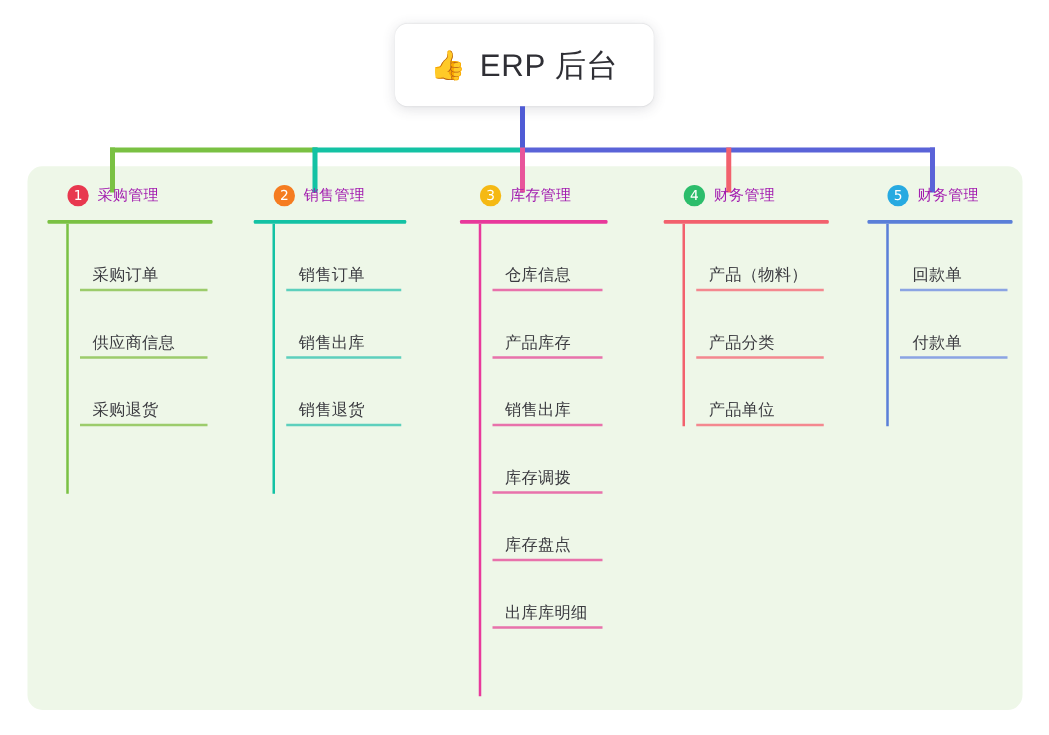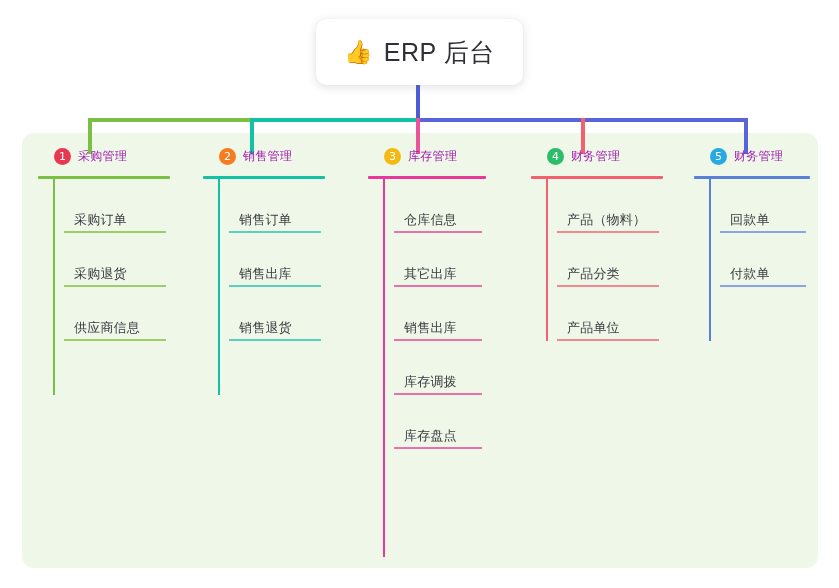--- a/index.html
+++ b/index.html
@@ -190,27 +190,27 @@
           <span class="col-title">采购管理</span>
         </div>
         <div class="col-topbar" style="background: rgb(122, 193, 67); width: 132px;"></div>
         <div class="col-body">
           <div class="trunk" style="background: rgb(122, 193, 67); height: 216px;"></div>
           <div class="leaf">
             <span class="leaf-label">采购订单</span>
             <div class="leaf-underline" style="background: rgb(156, 204, 107); width: 102px;"></div>
           </div>
           <div class="leaf">
+            <span class="leaf-label">供应商信息</span>
+            <div class="leaf-underline" style="background: rgb(156, 204, 107); width: 102px;"></div>
+          </div>
+          <div class="leaf">
             <span class="leaf-label">采购退货</span>
             <div class="leaf-underline" style="background: rgb(156, 204, 107); width: 102px;"></div>
           </div>
-          <div class="leaf">
-            <span class="leaf-label">供应商信息</span>
-            <div class="leaf-underline" style="background: rgb(156, 204, 107); width: 102px;"></div>
-          </div>
         </div>
       </div>
       <div class="col" style="left: 203px; width: 150px;">
         <div class="col-head">
           <span class="badge" style="background: rgb(245, 124, 32);">2</span>
           <span class="col-title">销售管理</span>
         </div>
         <div class="col-topbar" style="background: rgb(19, 194, 164); width: 122px;"></div>
         <div class="col-body">
           <div class="trunk" style="background: rgb(19, 194, 164); height: 216px;"></div>
@@ -234,33 +234,37 @@
           <span class="col-title">库存管理</span>
         </div>
         <div class="col-topbar" style="background: rgb(232, 57, 155); width: 118px;"></div>
         <div class="col-body">
           <div class="trunk" style="background: rgb(232, 57, 155); height: 378px;"></div>
           <div class="leaf">
             <span class="leaf-label">仓库信息</span>
             <div class="leaf-underline" style="background: rgb(232, 114, 171); width: 88px;"></div>
           </div>
           <div class="leaf">
-            <span class="leaf-label">其它出库</span>
+            <span class="leaf-label">产品库存</span>
             <div class="leaf-underline" style="background: rgb(232, 114, 171); width: 88px;"></div>
           </div>
           <div class="leaf">
             <span class="leaf-label">销售出库</span>
             <div class="leaf-underline" style="background: rgb(232, 114, 171); width: 88px;"></div>
           </div>
           <div class="leaf">
             <span class="leaf-label">库存调拨</span>
             <div class="leaf-underline" style="background: rgb(232, 114, 171); width: 88px;"></div>
           </div>
           <div class="leaf">
             <span class="leaf-label">库存盘点</span>
+            <div class="leaf-underline" style="background: rgb(232, 114, 171); width: 88px;"></div>
+          </div>
+          <div class="leaf">
+            <span class="leaf-label">出库库明细</span>
             <div class="leaf-underline" style="background: rgb(232, 114, 171); width: 88px;"></div>
           </div>
         </div>
       </div>
       <div class="col" style="left: 531px; width: 150px;">
         <div class="col-head">
           <span class="badge" style="background: rgb(44, 189, 107);">4</span>
           <span class="col-title">财务管理</span>
         </div>
         <div class="col-topbar" style="background: rgb(242, 97, 109); width: 132px;"></div>

